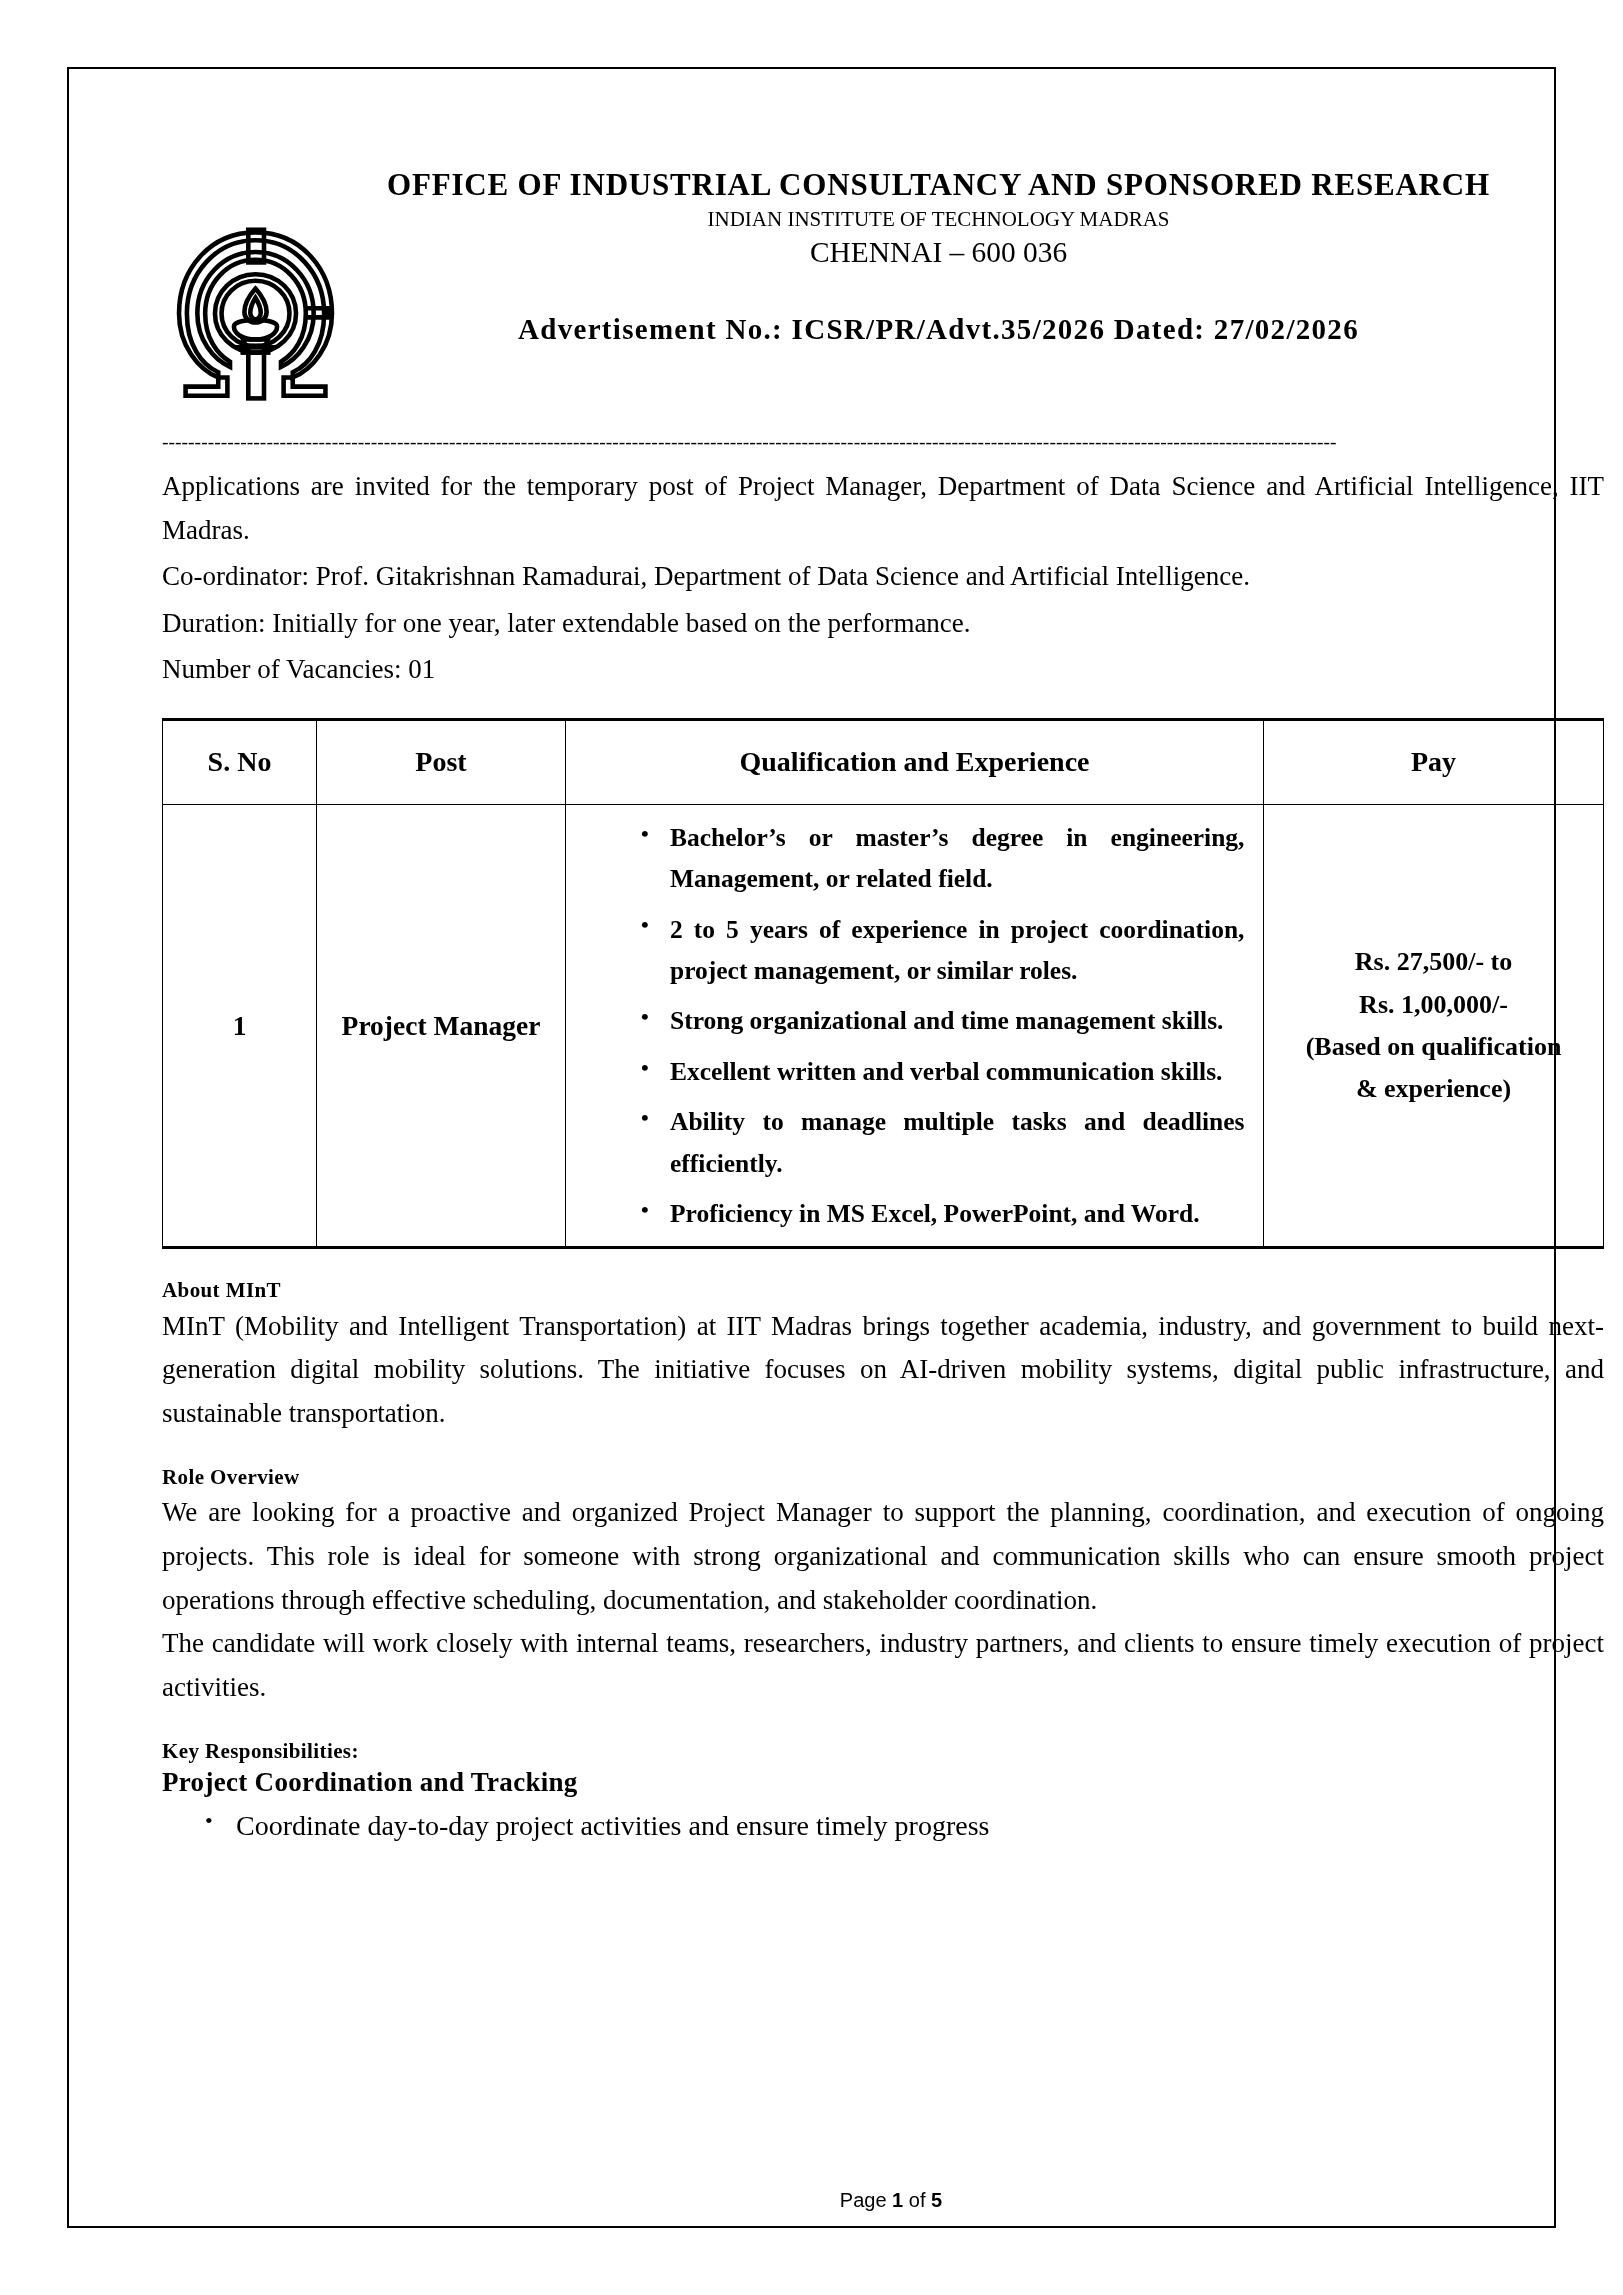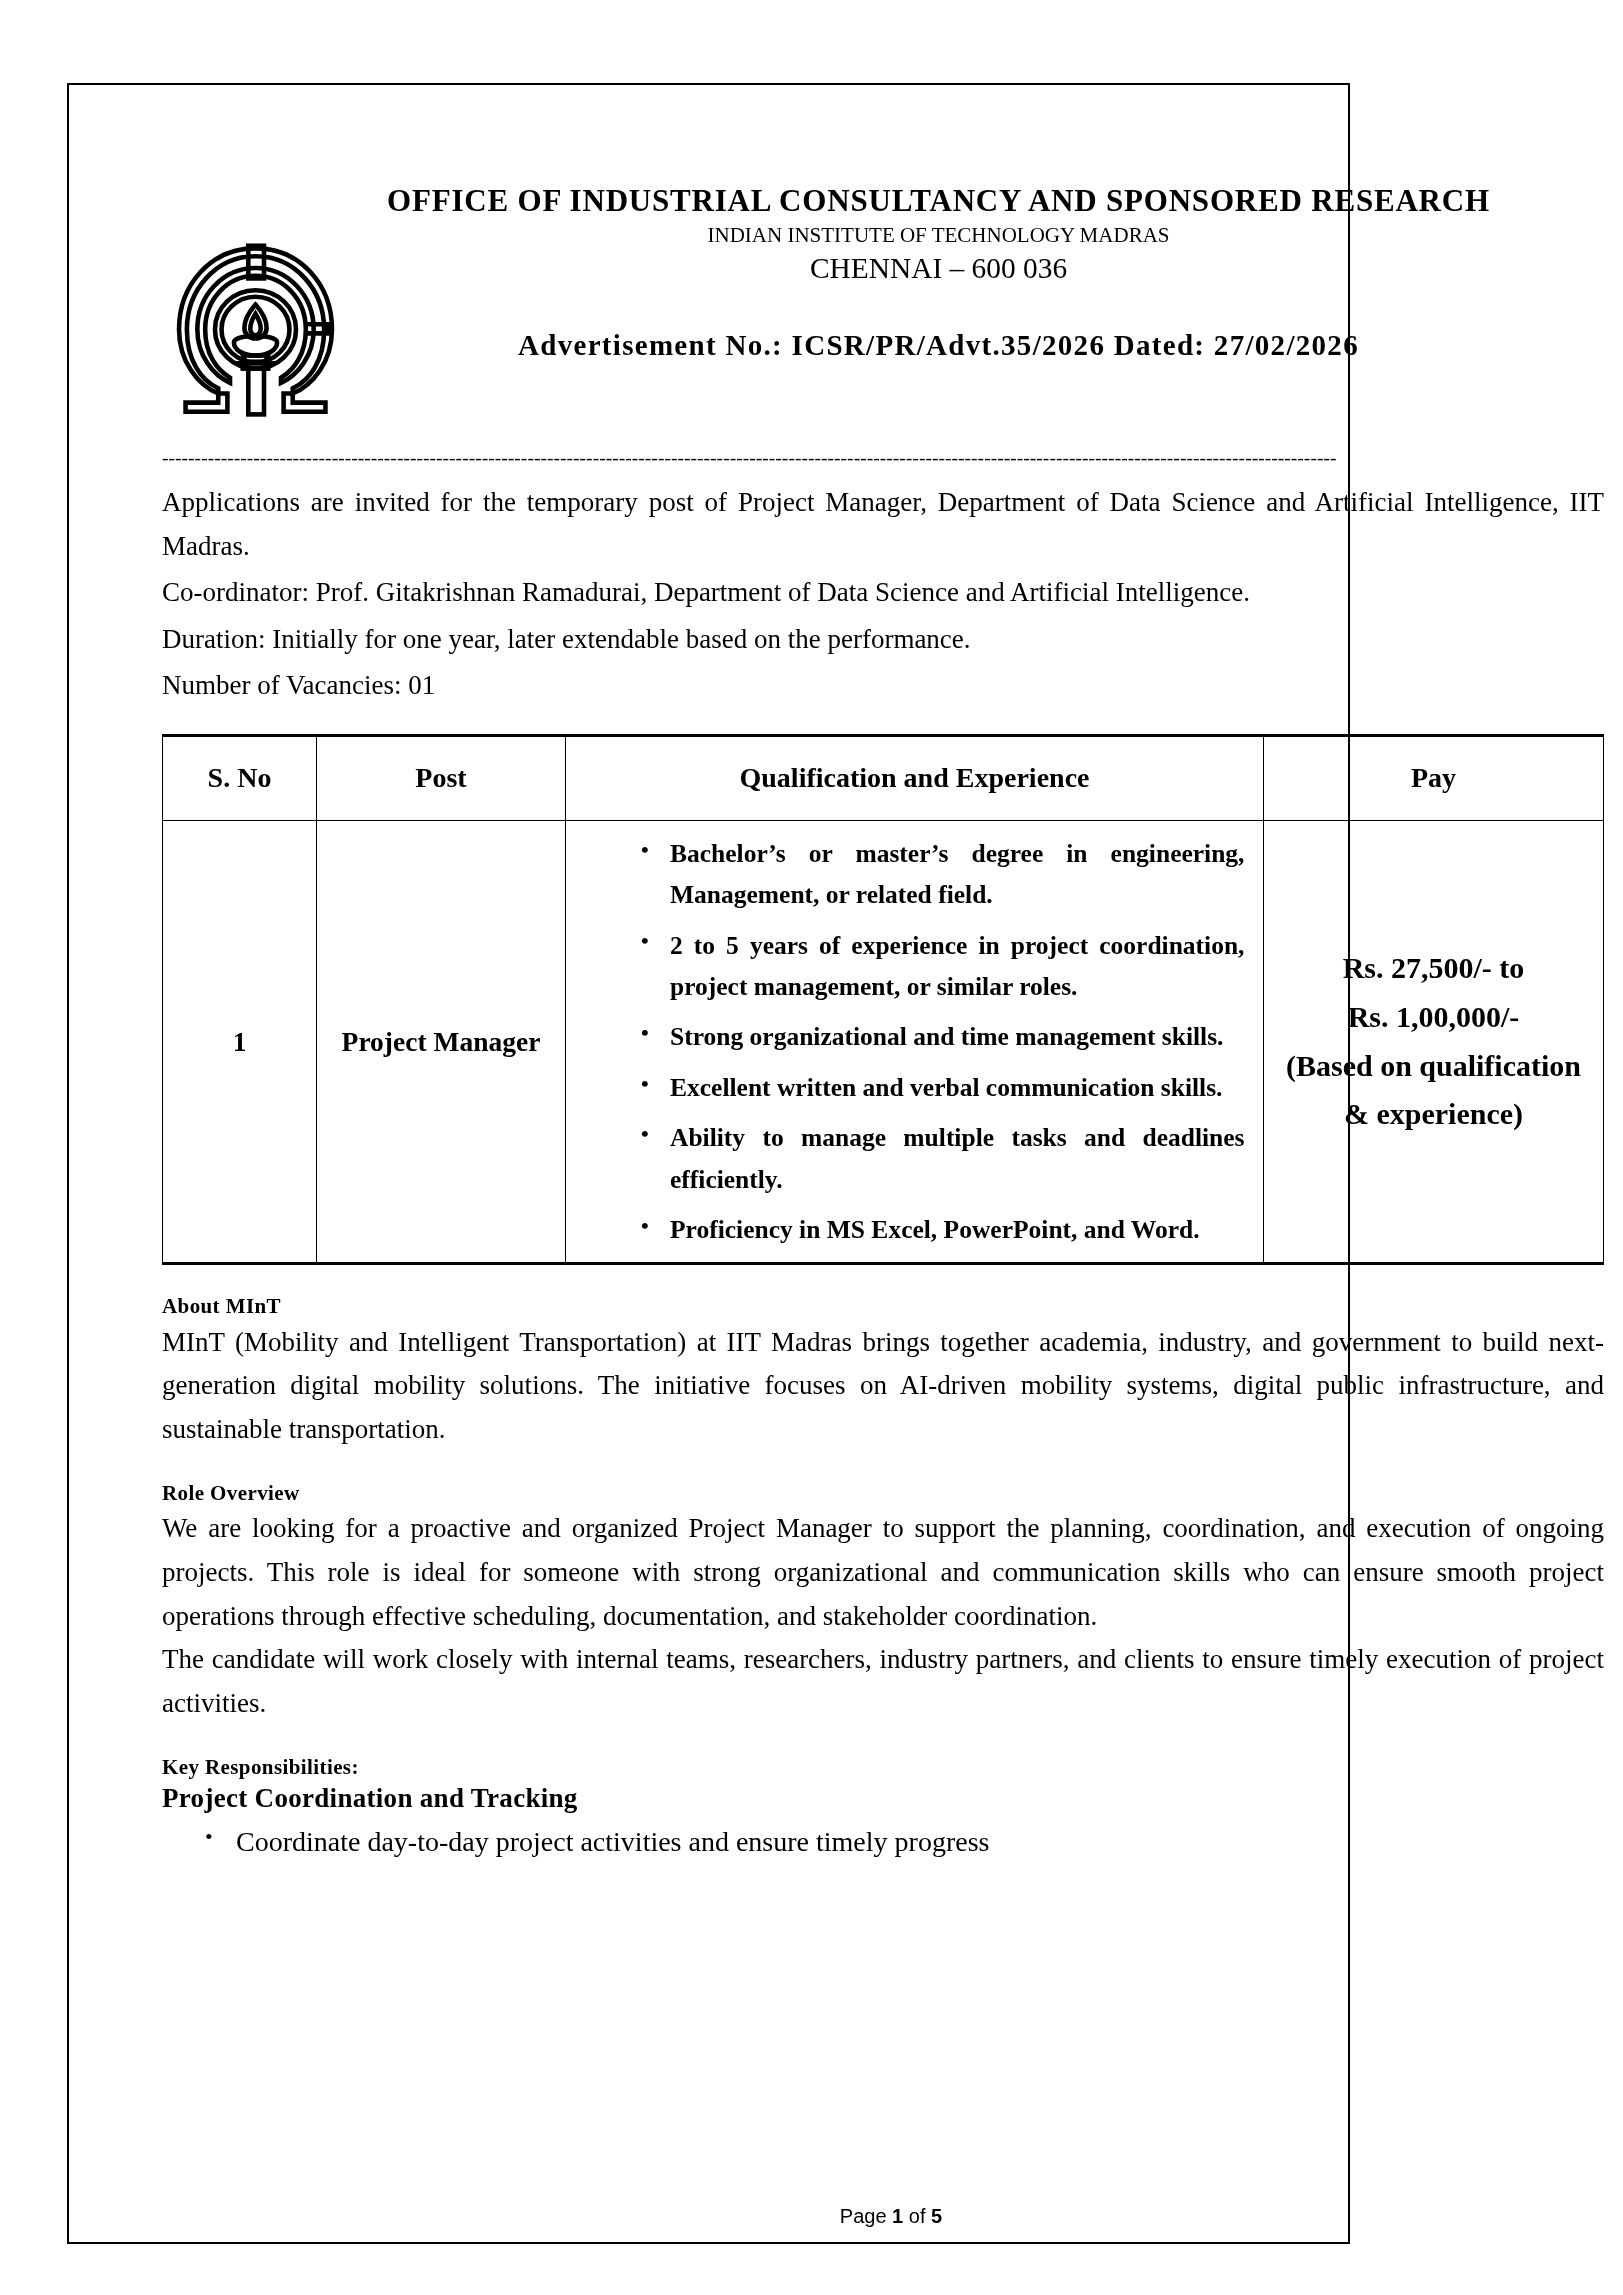--- a/index.html
+++ b/index.html
@@ -14,25 +14,24 @@
     color: #000000;
     position: relative;
     overflow: hidden;
   }
 
   
   .page-frame {
     position: absolute;
     left: 67px;
     top: 67px;
-    width: 1283px;
+    width: 1489px;
     height: 2161px;
     border: 2.6px double #000;
     box-sizing: border-box;
-    margin-top: 16px;
   }
 
   .page-inner {
     position: absolute;
     left: 93px;
     top: 98px;
     width: 1442px;
     height: 2100px;
   }
 
@@ -144,21 +143,21 @@
   td.cell-post {
     text-align: center;
     font-size: 27.5px;
     font-weight: bold;
   }
   td.cell-qual {
     padding: 18.3px 15.7px 18.3px 0px;
   }
   td.cell-pay {
     text-align: center;
-    font-size: 30px;
+    font-size: 26px;
     font-weight: bold;
     line-height: 1.62;
     padding: 0 11.8px;
   }
 
   ul.qual-list {
     margin: 0;
     padding-left: 63px;
     list-style: none;
   }

